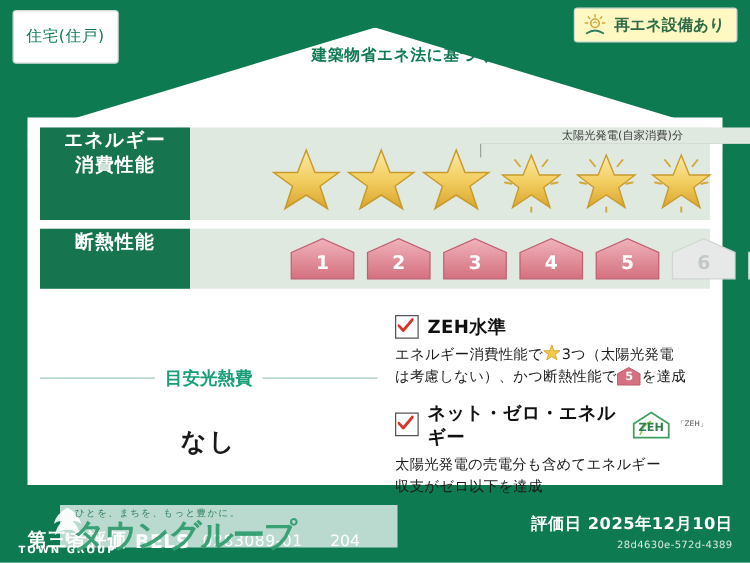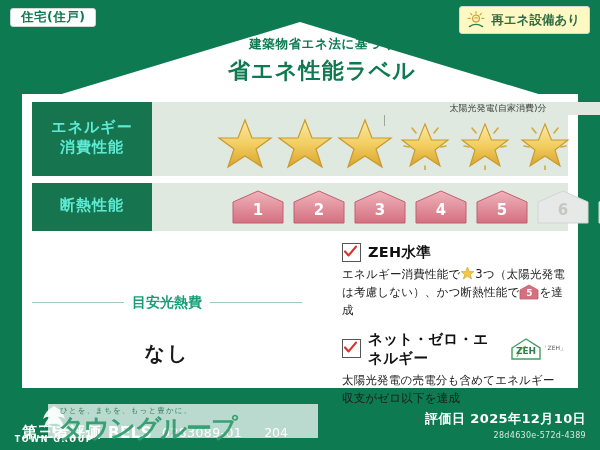--- a/index.html
+++ b/index.html
@@ -13,43 +13,43 @@
   
   .roofwrap{position:absolute;left:0;top:0;width:600px;height:120px;overflow:hidden;}
   .roof{
     position:absolute;left:22px;top:22px;width:556px;height:200px;background:#ffffff;
     clip-path:polygon(0% 42%, 50% 0%, 100% 42%, 100% 100%, 0% 100%);
   }
 
   .tag-type{
     position:absolute;left:10px;top:8px;z-index:6;
     background:#fff;border:1px solid #cfd8d4;border-radius:3px;
-    padding:0 10px;color:#0e7a52;font-weight:bold;font-size:12.5px;letter-spacing:.5px;
+    padding:12px 10px;color:#0e7a52;font-weight:normal;font-size:12.5px;letter-spacing:.5px;
   }
   .tag-renew{
     position:absolute;right:10px;top:6px;z-index:6;
     background:#fef9c3;border:1px solid #cfd8d4;border-radius:3px;
     padding:3px 9px 3px 6px;display:flex;align-items:center;gap:5px;
     color:#2f6b46;font-weight:bold;font-size:12.5px;
   }
   .sun-icon{width:20px;height:20px;display:block;flex:none;}
 
   .title-block{position:absolute;left:0;right:0;top:36px;text-align:center;z-index:5;padding-left:44px;}
   .title-sub{font-size:12.5px;font-weight:bold;color:#0e7a52;letter-spacing:.6px;}
   .title-main{font-size:22px;font-weight:bold;color:#0e7a52;letter-spacing:1.2px;margin-top:3px;}
 
   
   .card{position:absolute;left:22px;top:94px;width:556px;height:294px;background:#fff;z-index:4;}
 
   
   .perf-row{display:flex;align-items:stretch;height:74px;background:#dfe9e0;margin:8px 10px 0 10px;}
   .perf-row.second{height:48px;margin-top:7px;}
   .perf-label{
-    width:120px;flex:none;background:#16754e;color:#5eead4;display:flex;flex-direction:column;
-    align-items:center;justify-content:center;font-weight:bold;font-size:15px;line-height:1.35;letter-spacing:1px;font-family:Liberation Mono, monospace;
+    width:120px;flex:none;background:#16754e;color:#ffffff;display:flex;flex-direction:column;
+    align-items:center;font-weight:bold;font-size:15px;line-height:1.35;letter-spacing:1px;
   }
   .perf-body{flex:1;position:relative;display:flex;align-items:center;padding-left:48px;}
 
   .stars{display:flex;align-items:center;gap:2px;padding-left:16px;margin-top:6px;}
   .star-slot{position:relative;width:58px;height:56px;}
   .star-slot svg{position:absolute;left:0;top:0;}
 
   .solar-bracket{position:absolute;left:232px;top:2px;width:228px;height:22px;}
   .solar-bracket .bk{position:absolute;left:0;right:0;bottom:0;height:12px;border:1px solid #9aa79d;border-top:none;border-bottom:none;}
   .solar-bracket .bk::before{content:"";position:absolute;left:0;right:0;top:0;border-top:1px solid #9aa79d;}
@@ -62,21 +62,21 @@
   .hz.off span{color:#c2c8c4;}
 
   
   .lower{position:absolute;left:10px;right:10px;top:178px;bottom:6px;display:flex;align-items:center;}
   .cost-col{width:270px;flex:none;padding-top:6px;}
   .cost-head{display:flex;align-items:center;gap:8px;color:#179e77;font-weight:bold;font-size:14px;justify-content:center;}
   .cost-head .ln{height:1px;background:#9fc9bb;flex:1;}
   .cost-value{text-align:center;font-size:20px;font-weight:bold;color:#1a1a1a;margin-top:28px;letter-spacing:2px;}
 
   .crit-col{flex:1;padding:6px 2px 0 14px;border-left:0;}
-  .crit{margin-bottom:10px;margin-left:26px;}
+  .crit{margin-bottom:10px;}
   .crit-head{display:flex;align-items:center;gap:7px;}
   .chk{width:17px;height:17px;border:1.6px solid #555;background:#fff;position:relative;flex:none;}
   .chk svg{position:absolute;left:1px;top:1px;}
   .crit-title{font-size:14.5px;font-weight:bold;color:#111;letter-spacing:.3px;}
   .crit-text{font-size:11.5px;color:#1a1a1a;line-height:1.6;margin-top:3px;letter-spacing:.2px;}
   .inline-star{display:inline-block;vertical-align:-3px;width:15px;height:15px;}
   .inline-h{display:inline-block;vertical-align:-4px;width:20px;height:16px;position:relative;}
   .inline-h svg{position:absolute;left:0;top:0;}
   .inline-h i{position:absolute;left:0;right:0;top:2px;text-align:center;font-style:normal;font-size:9px;font-weight:bold;color:#fff;}
   .zeh-logo{display:inline-block;vertical-align:-7px;width:36px;height:24px;position:relative;margin-left:2px;}
@@ -128,21 +128,20 @@
         <circle cx="10" cy="8.6" r="3.4" fill="none" stroke="#cfa53a" stroke-width="1.3"></circle>
         <path d="M8.6 8.6 q1.6 -2.2 3 0" fill="none" stroke="#cfa53a" stroke-width="1.1"></path>
         <path d="M3.4 16.6 q6.6 -4.4 13.2 0" fill="none" stroke="#2f7f5c" stroke-width="1.4" stroke-linecap="round"></path>
       </svg>
     </span>
     <span>再エネ設備あり</span>
   </div>
 
   <div class="title-block">
     <div class="title-sub">建築物省エネ法に基づく</div>
-    <div class="title-main">省エネ性能ラベル</div>
   </div>
 
   <div class="card">
 
     <div class="perf-row">
       <div class="perf-label">
         <span>エネルギー</span>
         <span>消費性能</span>
       </div>
       <div class="perf-body">

